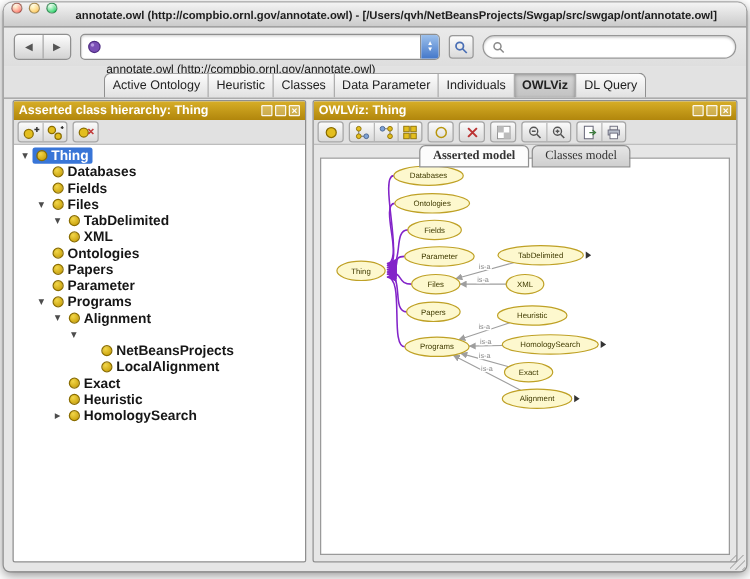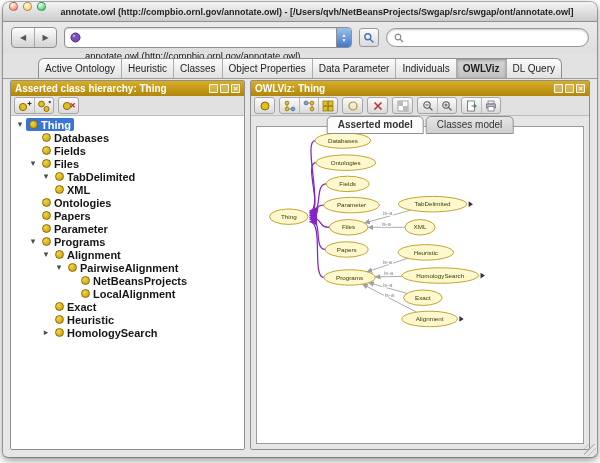--- a/index.html
+++ b/index.html
@@ -71,21 +71,21 @@
   .nodebox{display:flex;align-items:center;gap:3px;padding:0 3px;border-radius:2px;height:13px;}
   .nodebox.sel{background:#3875D7;}
   .nodebox.sel .tlabel{color:#fff;}
   .classdot{width:9px;height:9px;border-radius:50%;flex:none;
     background:radial-gradient(circle at 35% 30%,#F2D649,#C29800);border:1px solid #8A6D00;}
   .tlabel{font-size:11px;font-weight:bold;color:#161616;}
   
   .viz{flex:1;position:relative;background:#E6E6E6;}
   .model-tabs{position:absolute;top:0;left:50%;transform:translateX(-50%);display:flex;z-index:2;}
   .mtab{font-size:10px;padding:2px 10px 3px;border:1px solid #8F8F8F;color:#333;
-    background:linear-gradient(#E6E6E6,#CFCFCF);border-radius:5px 5px 0 0;margin:0 1px;white-space:nowrap;}
+    background:linear-gradient(#E6E6E6,#CFCFCF);border-radius:5px 5px 0 0;margin:0 1px;white-space:nowrap;font-family:Liberation Serif, serif;}
   .mtab.active{background:#FCFCFC;font-weight:bold;}
   .graph-box{position:absolute;left:5px;right:5px;top:10px;bottom:5px;background:#fff;border:1px solid #9A9A9A;}
   .graph-box svg{width:100%;height:100%;display:block;}
   .grip{position:absolute;right:1px;bottom:1px;width:12px;height:12px;opacity:.55;
     background:repeating-linear-gradient(135deg,transparent 0 3px,#9a9a9a 3px 4px);}
 </style>
 </head>
 <body>
 
 <div class="window">
@@ -137,21 +137,20 @@
       </span>
       <input value="" style="">
     </div>
   </div>
 
   <div class="tabbar">
     <div class="tabstrip">
         <div class="tab">Active Ontology</div>
         <div class="tab">Heuristic</div>
         <div class="tab">Classes</div>
-        <div class="tab">Object Properties</div>
         <div class="tab">Data Parameter</div>
         <div class="tab">Individuals</div>
         <div class="tab active">OWLViz</div>
         <div class="tab">DL Query</div>
       </div>
   </div>
 
   <div class="content">
     <div class="panel left">
       <div class="phead">
@@ -266,24 +265,20 @@
           </div>
           <div class="trow" style="padding-left: 29px;">
             <span class="tri">▾</span>
             <span class="nodebox">
               <span class="classdot"></span>
               <span class="tlabel">Alignment</span>
             </span>
           </div>
           <div class="trow" style="padding-left: 42px;">
             <span class="tri">▾</span>
-            <span class="nodebox">
-              <span class="classdot"></span>
-              <span class="tlabel">PairwiseAlignment</span>
-            </span>
           </div>
           <div class="trow" style="padding-left: 55px;">
             <span class="tri"></span>
             <span class="nodebox">
               <span class="classdot"></span>
               <span class="tlabel">NetBeansProjects</span>
             </span>
           </div>
           <div class="trow" style="padding-left: 55px;">
             <span class="tri"></span>

